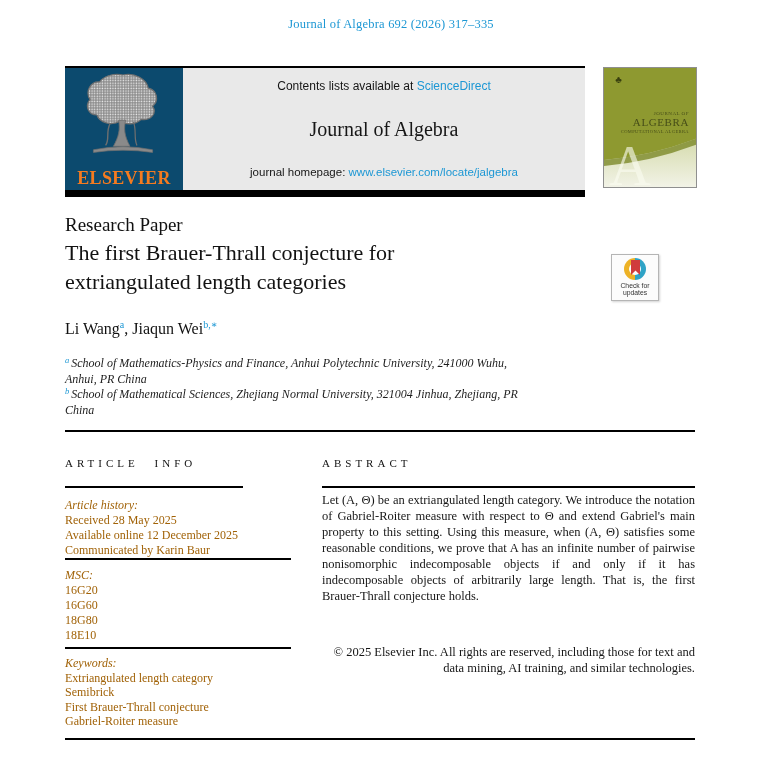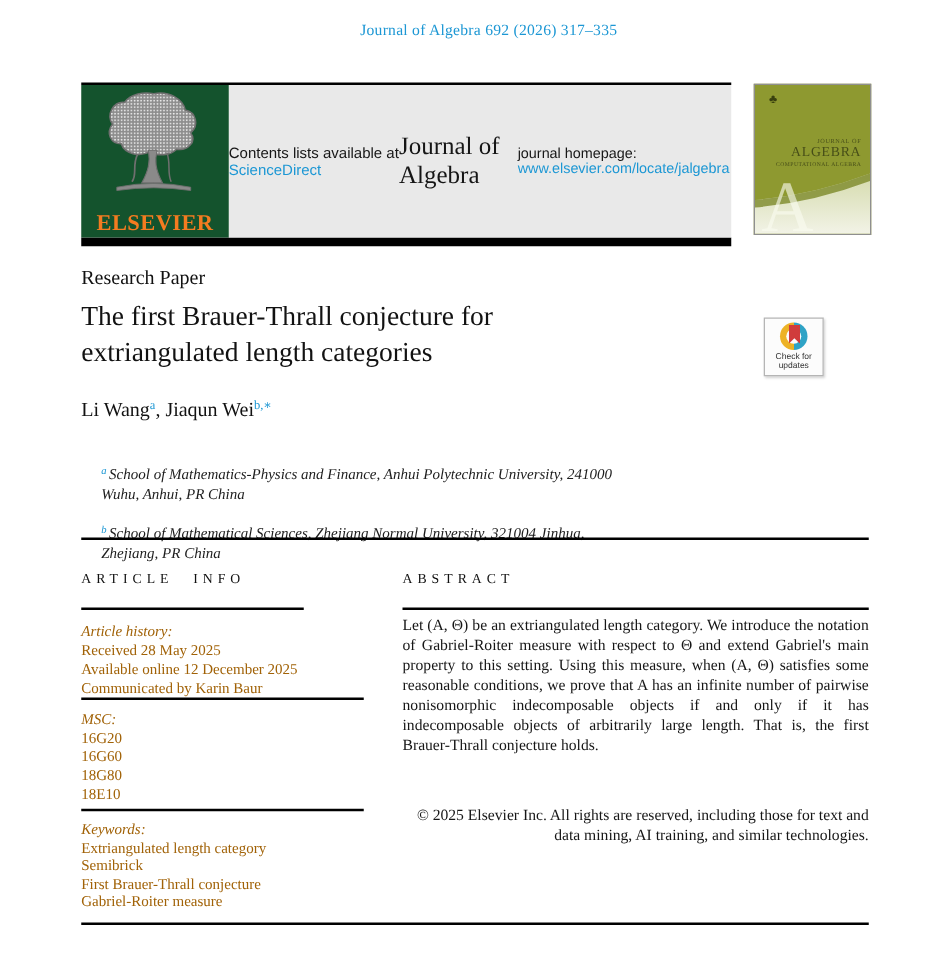--- a/index.html
+++ b/index.html
@@ -15,30 +15,30 @@
     top:17px; left:0; width:759px; text-align:center;
     font-size:12.5px; color:var(--link-blue,#1c97d4); letter-spacing:.2px;padding-left:23px;
   }
 
   
   .banner {
     left:65px; top:66px; width:520px; height:131px;
     border-top:2px solid #000; border-bottom:7px solid #000;
     display:flex;
   }
-  .logo-cell { width:118px; background:#14532d; position:relative; }
+  .logo-cell { width:118px; background:#0c4a6e; position:relative; }
   .logo-cell svg { position:absolute; left:18px; top:3px; }
   .elsevier-word {
     position:absolute; bottom:1px; left:0; width:118px; text-align:center;
     font-weight:bold; font-size:18px; letter-spacing:.3px;
     color:var(--elsevier-orange,#f47b20);
   }
   .gray-cell {
     flex:1; background:var(--banner-gray,#e9e9e9);
-    display:flex; flex-direction:row; align-items:center; justify-content:space-between;
+    display:flex; flex-direction:column; align-items:center; justify-content:space-between;
     padding:11px 0 12px 0;
   }
   .sans { font-family:"Liberation Sans","DejaVu Sans",sans-serif; }
   .contents-line { font-size:12px; color:#161616; }
   .banner-journal-title { font-size:20px; color:#161616; }
   .homepage-line { font-size:11.5px; color:#161616; }
   .blue-link { color:var(--link-blue,#1c97d4); text-decoration:none; cursor:pointer; }
 
   
   .cover {
@@ -53,42 +53,42 @@
   .cover-text { position:absolute; right:7px; top:43px; text-align:right; color:#474e18; }
   .cover-line1 { font-size:5px; letter-spacing:.5px; }
   .cover-line2 { font-size:11px; letter-spacing:.6px; line-height:12px; }
   .cover-line3 { font-size:4.5px; letter-spacing:.4px; margin-top:1px; }
   .cover-watermark {
     position:absolute; left:5px; bottom:-12px; font-size:58px;
     color:rgba(250,252,240,.62);
   }
 
   
-  .rp-label { left:65px; top:214px; font-size:16px; }
+  .rp-label { left:65px; top:214px; font-size:19px; }
   .paper-title { left:65px; top:239px; font-size:22px; line-height:28.5px; white-space:pre-line; color:#121212; }
 
   .badge {
     left:611px; top:254px; width:48px; height:47px;
     border:1px solid #b5b5b5; background:#fcfcfc;
     box-shadow:1px 1px 2px rgba(0,0,0,.18);
   }
   .ring { position:absolute; left:12px; top:3px; width:22px; height:22px; border-radius:50%;
     background:linear-gradient(90deg, var(--badge-yellow,#edb226) 50%, var(--badge-teal,#2fa3c6) 50%); }
   .ring .hole { position:absolute; left:5px; top:5px; width:12px; height:12px; border-radius:50%; background:#fcfcfc; }
   .bookmark { position:absolute; left:19px; top:5px; width:9px; height:15px;
     background:var(--badge-red,#d03c3c);
     clip-path:polygon(0 0,100% 0,100% 100%,50% 70%,0 100%); }
   .badge-label { position:absolute; bottom:3px; left:3px; width:40px; text-align:center;
     font-size:6.8px; line-height:7.6px; color:#333; }
 
   .authors { left:65px; top:320px; font-size:16px; color:#121212; }
   .author-sup { font-size:10px; position:relative; top:-6px; color:var(--link-blue,#1c97d4); }
 
   .affiliations { left:65px; top:356px; width:462px; font-style:italic; font-size:12px; line-height:15px; color:#1c1c1c; }
-  .affiliations p { margin:16px; }
+  .affiliations p { margin:0; }
   .affil-sup { font-size:8.5px; position:relative; top:-4px; color:var(--link-blue,#1c97d4); padding-right:2px; }
 
   .rule { background:#000; }
   .rule-full-top { left:65px; top:430px; width:630px; height:2px; }
   .rule-full-bottom { left:65px; top:738px; width:630px; height:2px; }
 
   .col-header { font-size:11px; letter-spacing:4px; word-spacing:9px; color:#111; }
   .info-header { left:65px; top:457px; }
   .abstract-header { left:322px; top:457px; }
   .info-header-rule { left:65px; top:486px; width:178px; height:1.5px; }

